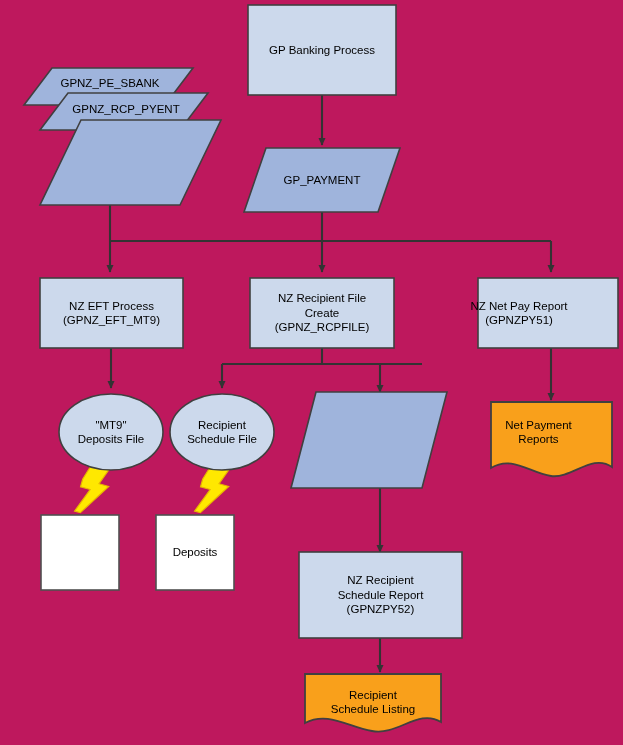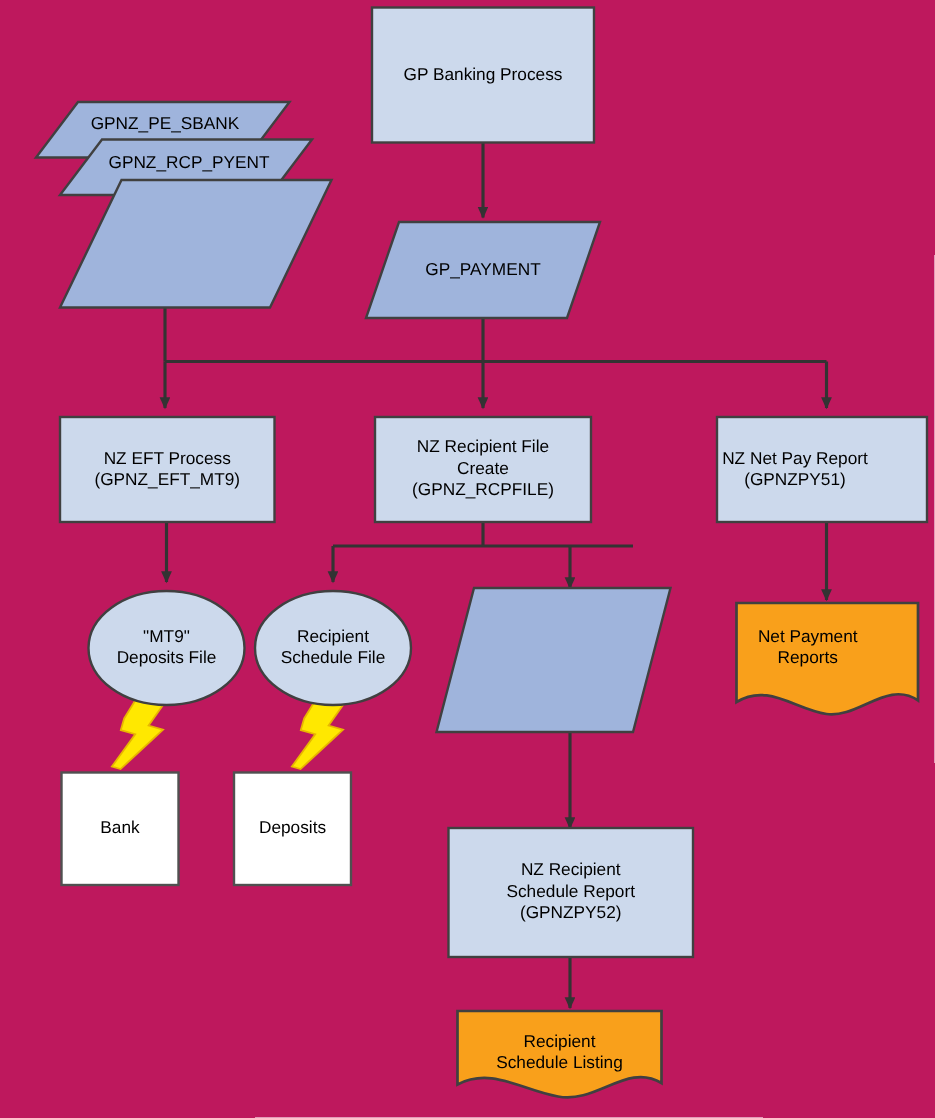--- a/index.html
+++ b/index.html
@@ -120,34 +120,33 @@
 
   <div class="node-label" style="left:252px; top:148px; width:140px; height:64px;">GP_PAYMENT</div>
 
   <div class="node-label" style="left:40px; top:278px; width:143px; height:70px;border-radius:15px;">NZ EFT Process
 (GPNZ_EFT_MT9)</div>
 
   <div class="node-label" style="left:250px; top:278px; width:144px; height:70px;">NZ Recipient File
 Create
 (GPNZ_RCPFILE)</div>
 
-  <div class="node-label" style="left:460px; top:278px; width:140px; height:70px;">NZ Net Pay Report
+  <div class="node-label" style="left:449px; top:278px; width:140px; height:70px;">NZ Net Pay Report
 (GPNZPY51)</div>
 
   <div class="node-label" style="left:59px; top:394px; width:104px; height:76px;">"MT9"
 Deposits File</div>
 
   <div class="node-label" style="left:170px; top:394px; width:104px; height:76px;">Recipient
 Schedule File</div>
 
 
   <div class="node-label" style="left:478px; top:404px; width:121px; height:56px;">Net Payment
 Reports</div>
 
-  <div class="node-label" style="left:41px; top:515px; width:78px; height:75px;">Bank</div>
 
   <div class="node-label" style="left:156px; top:515px; width:78px; height:75px;">Deposits</div>
 
   <div class="node-label" style="left:299px; top:552px; width:163px; height:86px;">NZ Recipient
 Schedule Report
 (GPNZPY52)</div>
 
   <div class="node-label" style="left:305px; top:676px; width:136px; height:52px;">Recipient
 Schedule Listing</div>
 

